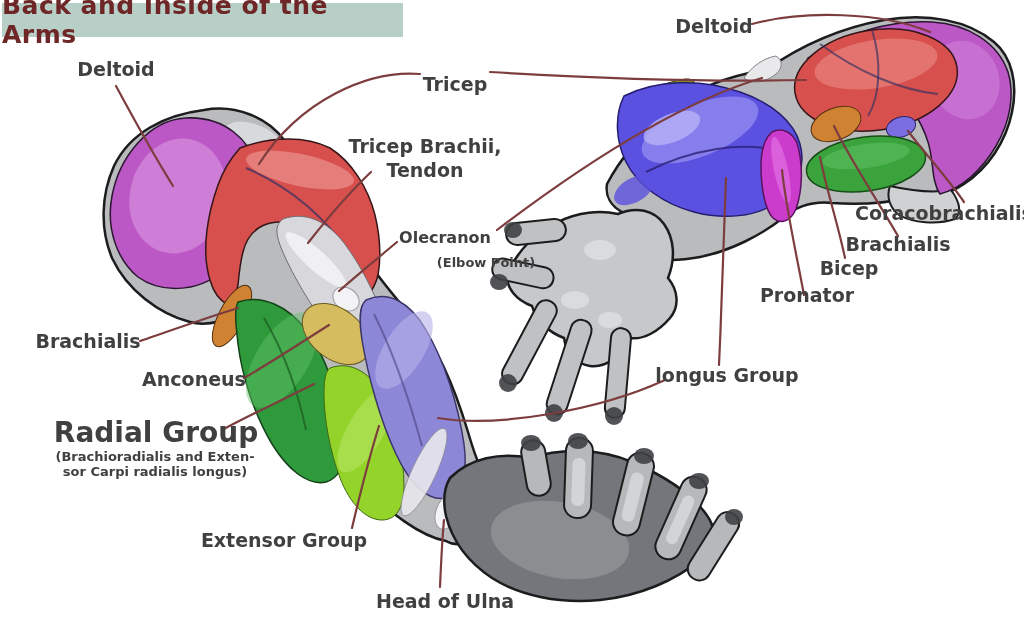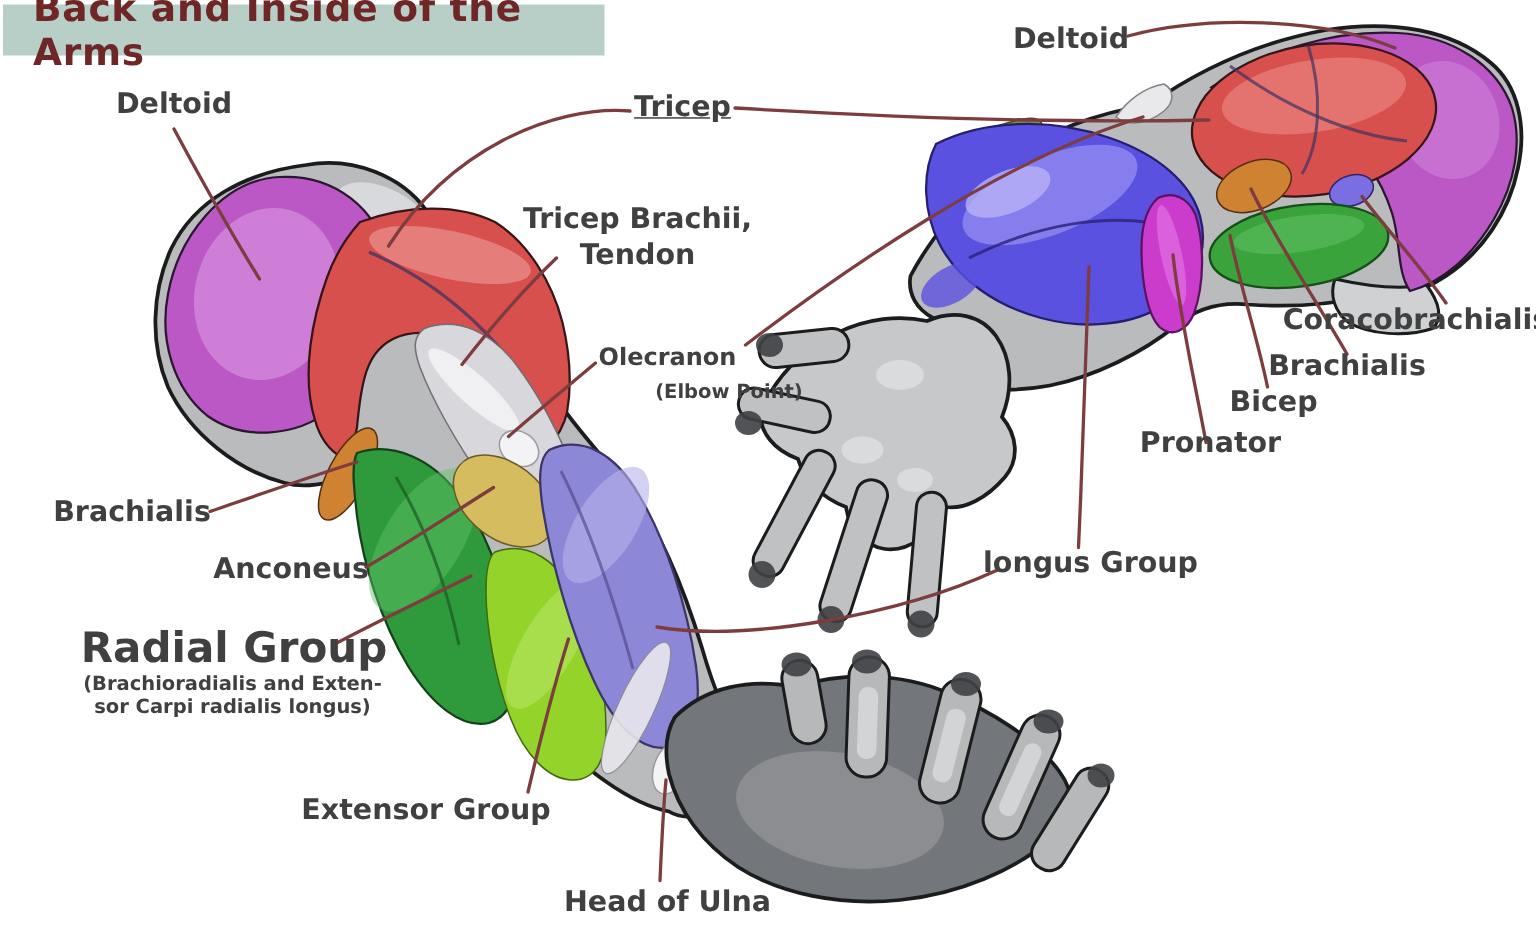--- a/index.html
+++ b/index.html
@@ -1,21 +1,21 @@
 <!DOCTYPE html>
 <html><head>
 <meta charset="utf-8">
 <style>
   html,body{margin:0;padding:0;background:#ffffff;}
   #stage{position:relative;width:1024px;height:626px;background:#ffffff;overflow:hidden;
          font-family:"DejaVu Sans",sans-serif;}
   #art{position:absolute;left:0;top:0;width:1024px;height:626px;}
   .title{position:absolute;left:2px;top:3px;width:401px;height:34px;background:#b7cfc7;
          color:#6e2626;font:700 25px "DejaVu Sans",sans-serif;display:flex;align-items:center;
-         padding-left:20px;box-sizing:border-box;letter-spacing:.5px;}
+         box-sizing:border-box;letter-spacing:.5px;}
   .lbl{position:absolute;transform:translate(-50%,-50%);font:600 19px "DejaVu Sans",sans-serif;
        color:#404040;white-space:pre-line;text-align:center;line-height:1.25;}
   .sub{font:600 13px "DejaVu Sans",sans-serif;}
 </style>
 </head>
 <body>
 
 <div id="stage">
 
 <svg id="art" viewBox="0 0 1024 626">
@@ -171,21 +171,21 @@
     <path d="M 845,258 C 838,224 826,188 820,157"></path>
     <path d="M 804,295 C 796,252 786,208 782,170"></path>
     <path d="M 719,365 C 722,300 724,232 726,178"></path>
     <path d="M 665,380 C 600,410 498,428 438,418"></path>
   </g>
 </svg>
 
 <div class="title">Back and Inside of the Arms</div>
 
 <div class="lbl" style="left:116px;top:70px;">Deltoid</div>
-<div class="lbl" style="left:455px;top:72px;text-decoration:underline;">Tricep</div>
+<div class="lbl" style="left:455px;top:85px;">Tricep</div>
 <div class="lbl" style="left:425px;top:159px;text-align:center;">Tricep Brachii,
 Tendon</div>
 <div class="lbl" style="left:445px;top:238px;font-size:16px;">Olecranon</div>
 <div class="lbl sub" style="left:446px;top:262px;margin-left:40px;">(Elbow Point)</div>
 <div class="lbl" style="left:88px;top:342px;">Brachialis</div>
 <div class="lbl" style="left:194px;top:380px;">Anconeus</div>
 <div class="lbl" style="left:156px;top:432px;font-size:28px;">Radial Group</div>
 <div class="lbl sub" style="left:155px;top:464px;">(Brachioradialis and Exten-
 sor Carpi radialis longus)</div>
 <div class="lbl" style="left:284px;top:541px;">Extensor Group</div>

